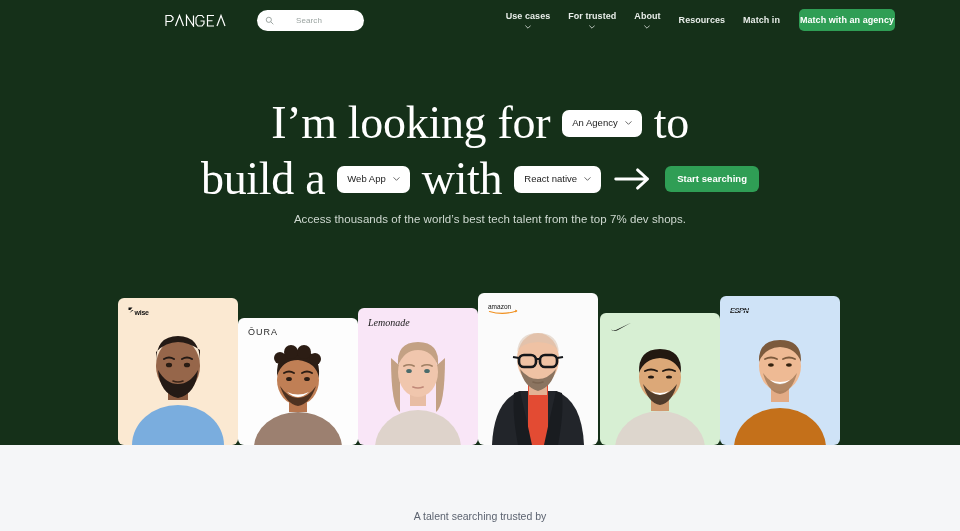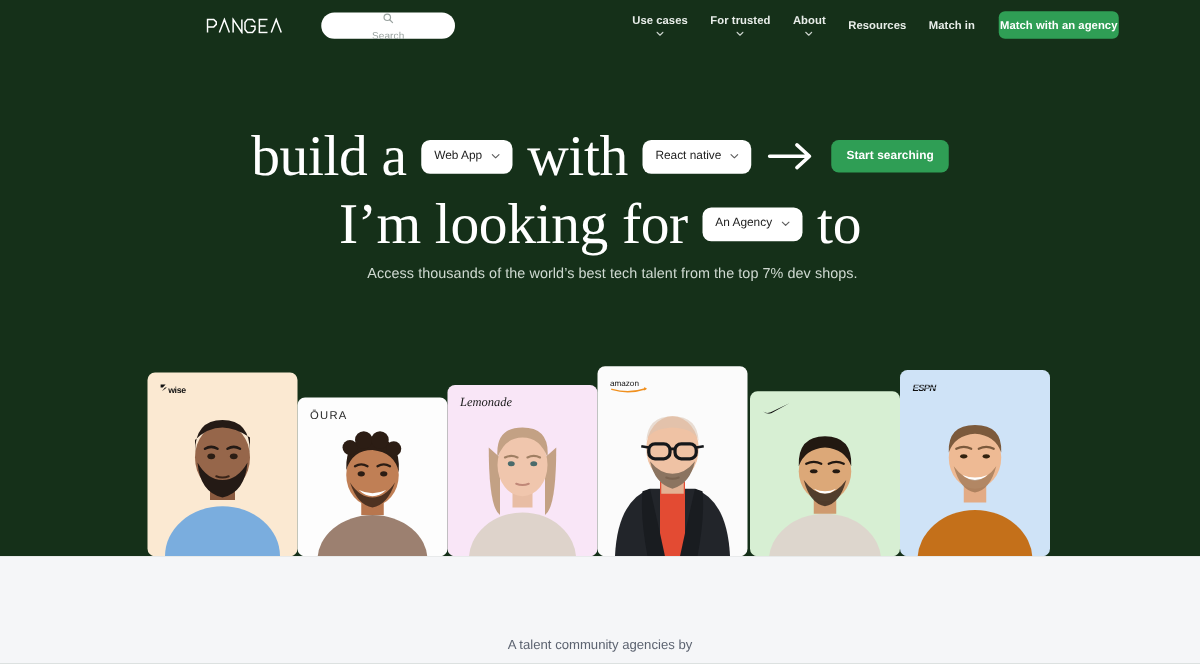--- a/index.html
+++ b/index.html
@@ -24,21 +24,21 @@
   }
   .logo {
     margin-left:149px; width:66px; height:13px;
     display:flex; align-items:center;
   }
   .logo svg { display:block; }
 
   .search-box {
     margin-left:26px; width:107px; height:21px;
     background:#ffffff; border-radius:11px;
-    display:flex; align-items:center; padding:0 8px; gap:5px;flex-direction:column;
+    display:flex; align-items:center; padding:0 8px; gap:22px;
   }
   .search-box .mag { width:9px; height:9px; flex:none; }
   .search-box .ph { font-size:8px; color:#9aa3a0; letter-spacing:.1px; }
 
   .nav-right {
     margin-left:auto; margin-right:49px;
     display:flex; align-items:center; gap:0;
   }
   .nav-item {
     display:flex; align-items:center; gap:4px;
@@ -179,20 +179,33 @@
         <div class="nav-item">
           <span>Match in</span>
         </div>
 
         <div class="cta">Match with an agency</div>
       </div>
     </div>
 
     <div class="headline">
 
+      <div class="hl-line l1">
+        <span class="hl-word">I’m looking for</span>
+
+        <span class="pill">
+          <span>An Agency</span>
+          <svg class="caret2" viewBox="0 0 10 6">
+            <path d="M1,1 L5,5 L9,1" fill="none" stroke="#1b1b1b" stroke-width="1.4" stroke-linecap="round" stroke-linejoin="round"></path>
+          </svg>
+        </span>
+
+        <span class="hl-word">to</span>
+      </div>
+
       <div class="hl-line l2">
         <span class="hl-word">build a</span>
 
         <span class="pill">
           <span>Web App</span>
           <svg class="caret2" viewBox="0 0 10 6">
             <path d="M1,1 L5,5 L9,1" fill="none" stroke="#1b1b1b" stroke-width="1.4" stroke-linecap="round" stroke-linejoin="round"></path>
           </svg>
         </span>
 
@@ -203,33 +216,20 @@
           <svg class="caret2" viewBox="0 0 10 6">
             <path d="M1,1 L5,5 L9,1" fill="none" stroke="#1b1b1b" stroke-width="1.4" stroke-linecap="round" stroke-linejoin="round"></path>
           </svg>
         </span>
 
         <svg class="arrow" viewBox="0 0 44 30">
           <path d="M3,15 L38,15 M27,5 L38,15 L27,25" fill="none" stroke="#ffffff" stroke-width="3.2" stroke-linecap="round" stroke-linejoin="round"></path>
         </svg>
 
         <span class="start-btn">Start searching</span>
-      </div>
-
-      <div class="hl-line l1">
-        <span class="hl-word">I’m looking for</span>
-
-        <span class="pill">
-          <span>An Agency</span>
-          <svg class="caret2" viewBox="0 0 10 6">
-            <path d="M1,1 L5,5 L9,1" fill="none" stroke="#1b1b1b" stroke-width="1.4" stroke-linecap="round" stroke-linejoin="round"></path>
-          </svg>
-        </span>
-
-        <span class="hl-word">to</span>
       </div>
     </div>
 
     <div class="sub">Access thousands of the world’s best tech talent from the top 7% dev shops.</div>
 
     <div class="cards">
 
       <div class="card" style="left:118px;top:298px;height:147px;background:#fbe9d2;">
         <div class="brand">
           <svg width="31" height="10" viewBox="0 0 62 20">
@@ -355,15 +355,15 @@
           <path d="M45,63 Q51,60 57,63 M63,63 Q69,60 75,63" stroke="#7c5a3c" stroke-width="1.8" fill="none" stroke-linecap="round"></path>
           <path d="M50,84 Q60,93 70,84 Q60,88 50,84 Z" fill="#ffffff"></path>
           <path d="M43,77 Q48,96 60,98 Q72,96 77,77 Q69,88 60,88 Q51,88 43,77 Z" fill="#8b6544" opacity=".6"></path>
         </svg>
       </div>
 
     </div>
   </div>
 
   <div class="band"></div>
-  <div class="band-text">A talent community agencies by</div>
+  <div class="band-text">A talent searching trusted by</div>
 
 </div>
 
 </body></html>

